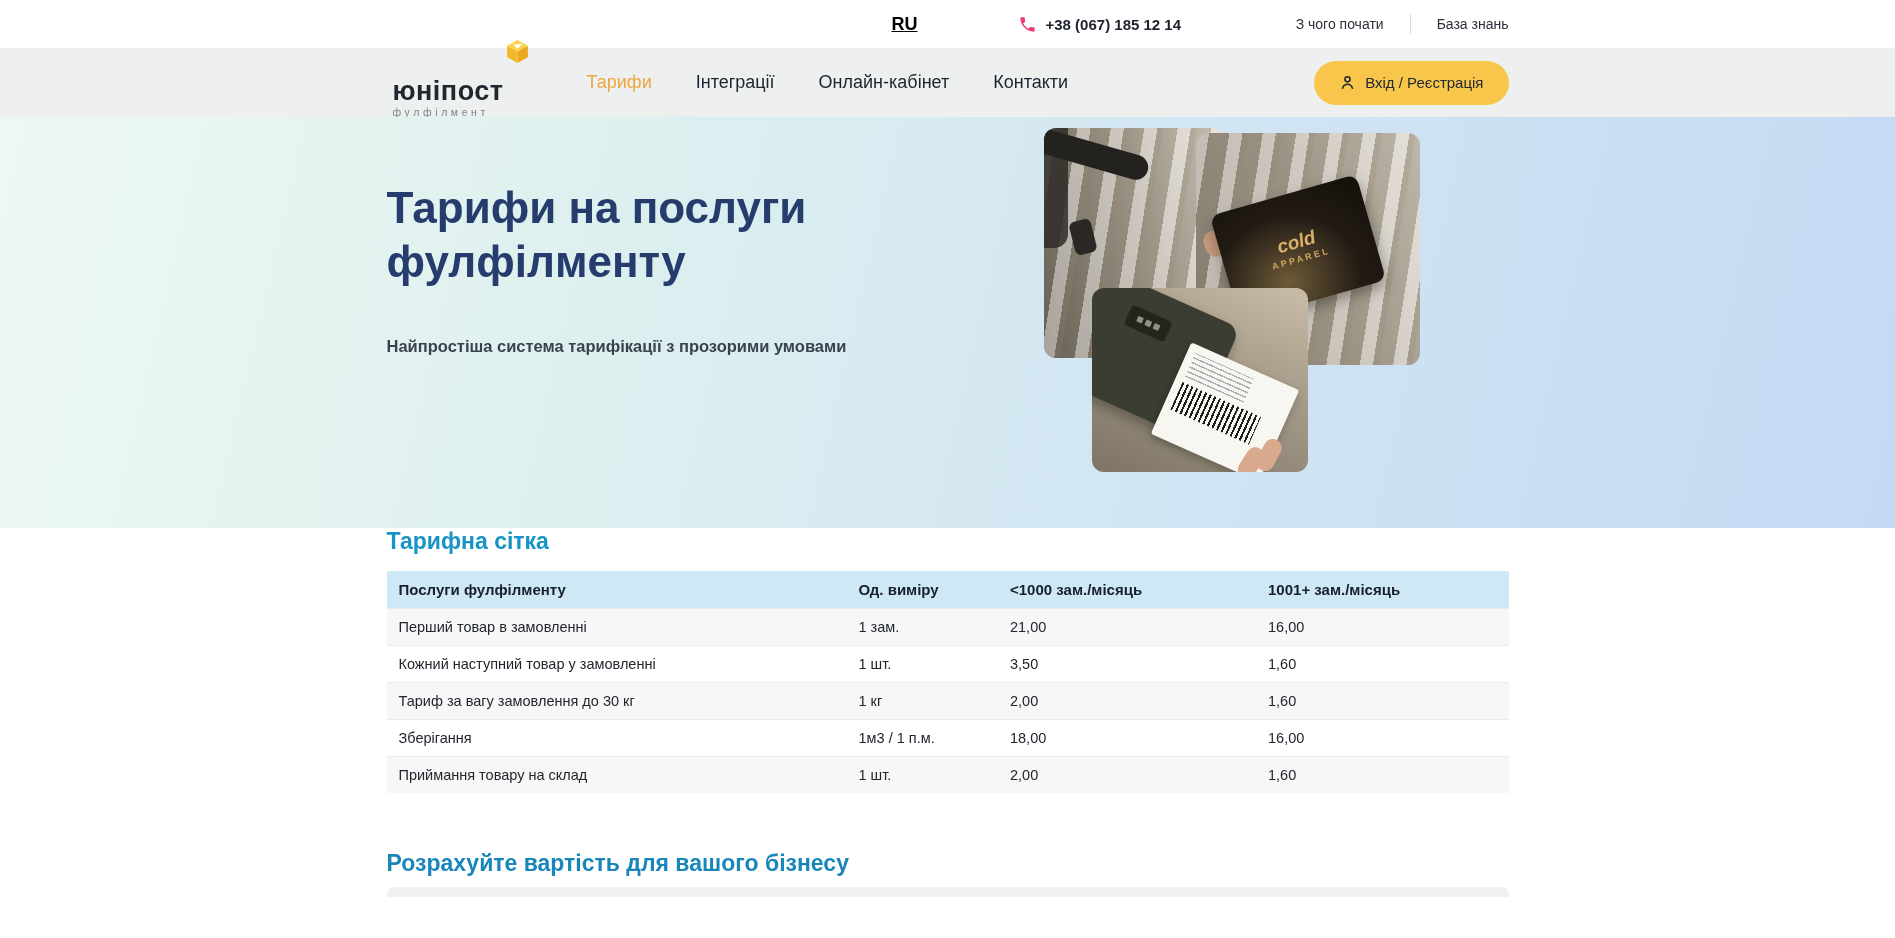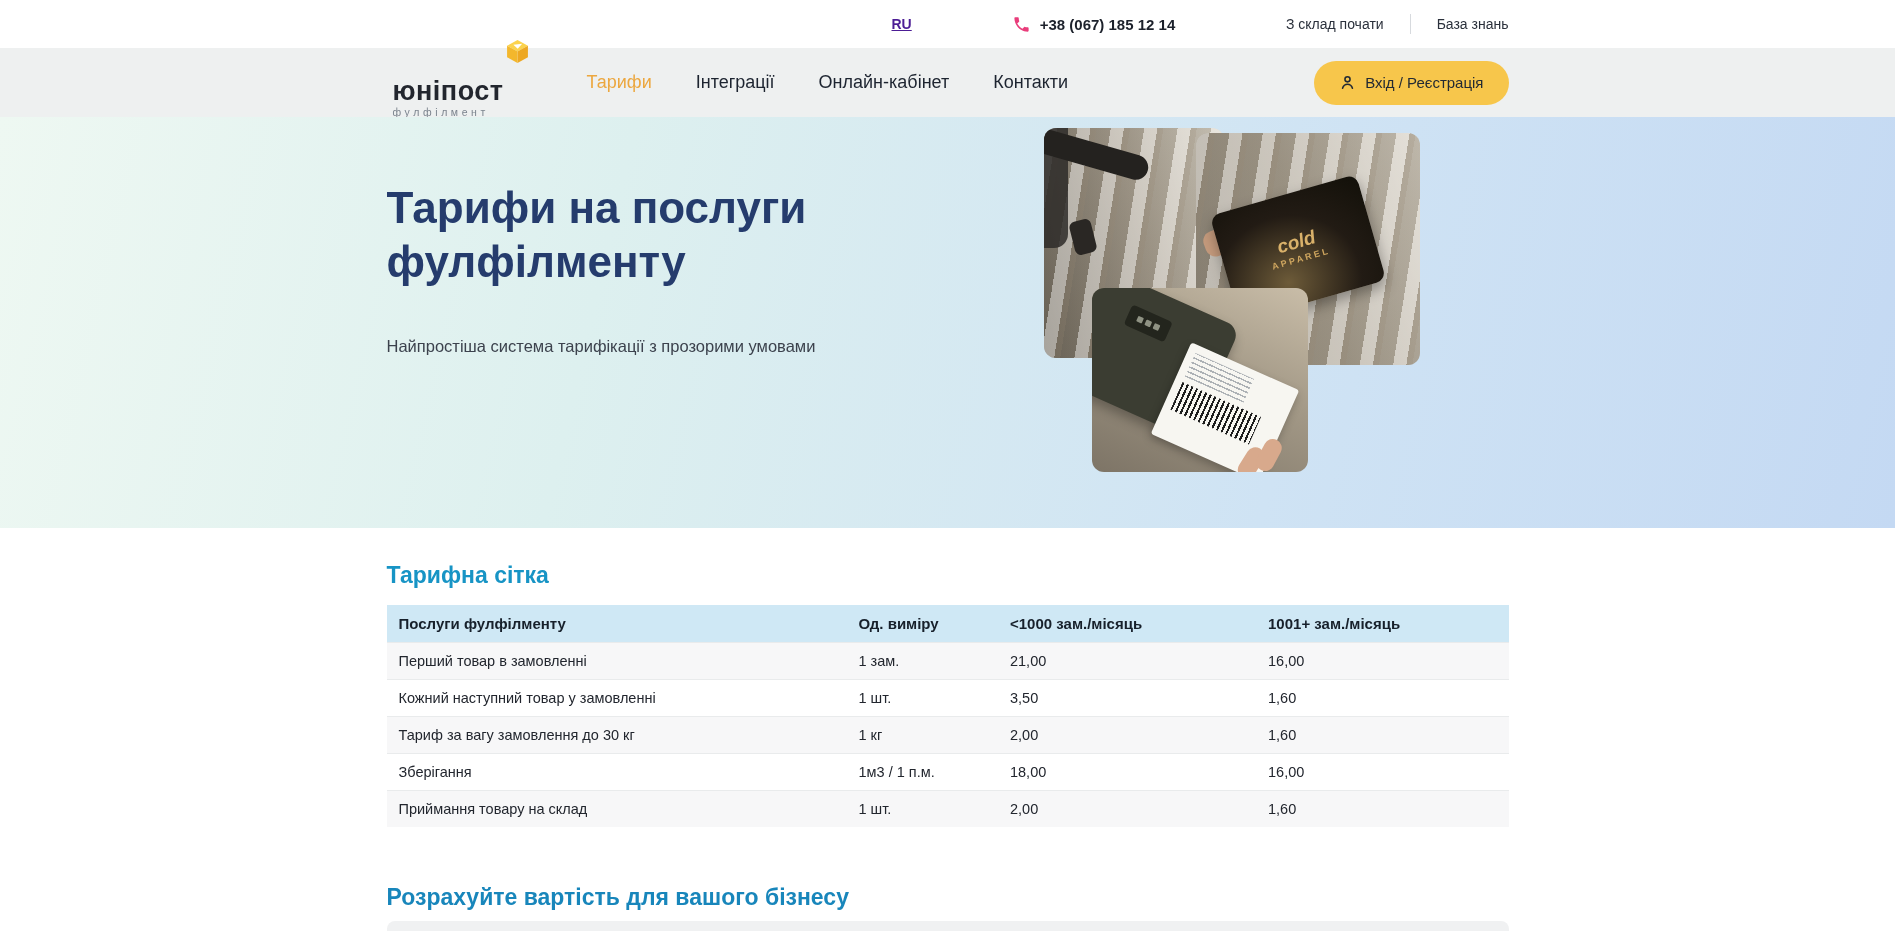--- a/index.html
+++ b/index.html
@@ -3,21 +3,21 @@
 <meta charset="utf-8">
 <style>
   * { margin:0; padding:0; box-sizing:border-box; }
   html,body { width:1895px; height:938px; overflow:hidden; background:#fff;
     font-family:"Liberation Sans", sans-serif; color:#22262e; }
   .container { width:1122px; margin:0 auto; position:relative; }
 
   
   .topbar { height:48px; background:#fff; }
   .topbar .container { height:100%; display:flex; align-items:center; }
-  .lang { margin-left:505px; font-size:14px; font-weight:bold; color:#4c1d95; cursor:pointer;text-decoration:underline; }
+  .lang { margin-left:505px; font-size:18px; font-weight:bold; color:#000000; cursor:pointer;text-decoration:underline; }
   .phone-link { margin-left:100px; display:flex; align-items:center; gap:9px;
     font-size:15px; font-weight:bold; color:#1c212b; text-decoration:none; }
   .top-links { margin-left:auto; display:flex; align-items:center; gap:26px; }
   .top-link { font-size:14px; color:#2a303b; cursor:pointer; }
   .top-divider { width:1px; height:20px; background:#d7dade; }
 
   
   .header { height:69px; background:#eef0f0; }
   .header .container { height:100%; display:flex; align-items:center; }
   .logo { position:relative; cursor:pointer; margin-left:6px; }
@@ -30,21 +30,21 @@
   .login-btn { margin-left:auto; height:44px; padding:0 25px; border:none; cursor:pointer;
     border-radius:23px; background:#f7c64b; display:flex; align-items:center; gap:9px;
     font-family:"Liberation Sans", sans-serif; font-size:15px; font-weight:normal; color:#232a33; }
 
   
   .hero { height:411px; position:relative;
     background:linear-gradient(103deg,#eef8f2 0%,#ddf0ef 32%,#cfe3f4 68%,#c4d9f3 100%); }
   .hero .container { height:100%; }
   .hero-title { position:absolute; left:0; top:64px; width:500px;
     font-size:44px; line-height:1.22; font-weight:bold; color:#253c6d; }
-  .hero-subtitle { position:absolute; left:0; top:220px; font-size:16.5px; color:#3c424d; }
+  .hero-subtitle { position:absolute; left:0; top:220px; font-size:16.5px; color:#3c424d;font-weight:bold; }
 
   .photo { position:absolute; border-radius:12px; overflow:hidden; }
   .photo-a { left:657px; top:11px; width:180px; height:230px; z-index:1;
     background:linear-gradient(255deg,#dcd6c9 0%,#a89f90 45%,#6a6357 100%); }
   .photo-b { left:809px; top:16px; width:224px; height:232px; z-index:2;
     background:linear-gradient(250deg,#d3ccbf 0%,#a79e8e 50%,#8b8375 100%); }
   .photo-c { left:705px; top:171px; width:216px; height:184px; z-index:3;
     background:linear-gradient(205deg,#c9bda8 0%,#a29886 45%,#7d7466 100%); }
   .shelves { position:absolute; inset:0;
     background:repeating-linear-gradient(99deg, rgba(255,255,255,.55) 0 13px,
@@ -75,21 +75,21 @@
     background:repeating-linear-gradient(0deg,#9aa0a6 0 1.5px, transparent 1.5px 5px); opacity:.8; }
   .barcode { margin-top:6px; width:86px; height:30px;
     background:repeating-linear-gradient(90deg,#1d1d1d 0 2px, transparent 2px 5px); }
   .finger { position:absolute; width:18px; height:34px; background:#d8a98c; border-radius:9px; }
   .finger.f1 { left:150px; top:158px; transform:rotate(32deg); }
   .finger.f2 { left:168px; top:150px; transform:rotate(28deg); }
 
   
   .main { background:#fff; }
   .section-title { font-size:23px; font-weight:bold; color:#1794c5; }
-  .pricing-title { padding-top:34px; }
+  .pricing-title { }
   .tariff-table { width:100%; border-collapse:collapse; margin-top:16px; table-layout:fixed; }
   .tariff-table col.c1 { width:41%; } .tariff-table col.c2 { width:13.5%; }
   .tariff-table col.c3 { width:23%; } .tariff-table col.c4 { width:22.5%; }
   .tariff-table th { background:#cfe8f5; text-align:left; font-size:15px; color:#17202b;
     padding:10px 12px; font-weight:bold; }
   .tariff-table td { font-size:14.5px; color:#22262e; padding:10px 12px; }
   .tariff-table tbody tr { border-top:1px solid #e9ebec; }
   .tariff-table tbody tr:nth-child(odd) { background:#f7f7f8; }
   .tariff-table tbody tr:nth-child(even) { background:#ffffff; }
   .calc-title { margin-top:57px; color:#1886bb; }
@@ -104,21 +104,21 @@
     <div class="lang">RU</div>
     <a class="phone-link">
       <span style="display:flex;">
         <svg width="19" height="19" viewBox="0 0 24 24" fill="#e93d7b">
             <path d="M6.6 10.8c1.5 2.8 3.8 5.1 6.6 6.6l2.2-2.2c.3-.3.7-.4 1-.2 1.1.4 2.3.6 3.6.6.6 0 1 .4 1 1V20c0 .6-.4 1-1 1C10.8 21 3 13.2 3 3.9c0-.6.4-1 1-1h3.5c.6 0 1 .4 1 1 0 1.2.2 2.4.6 3.6.1.3 0 .7-.2 1L6.6 10.8z"></path>
           </svg>
       </span>
       <span>+38 (067) 185 12 14</span>
     </a>
     <div class="top-links">
-      <span class="top-link">З склад почати</span>
+      <span class="top-link">З чого почати</span>
       <span class="top-divider"></span>
       <span class="top-link">База знань</span>
     </div>
   </div>
 </div>
 
 <div class="header">
   <div class="container">
     <div class="logo">
       <div class="logo-name">юніпост</div>

